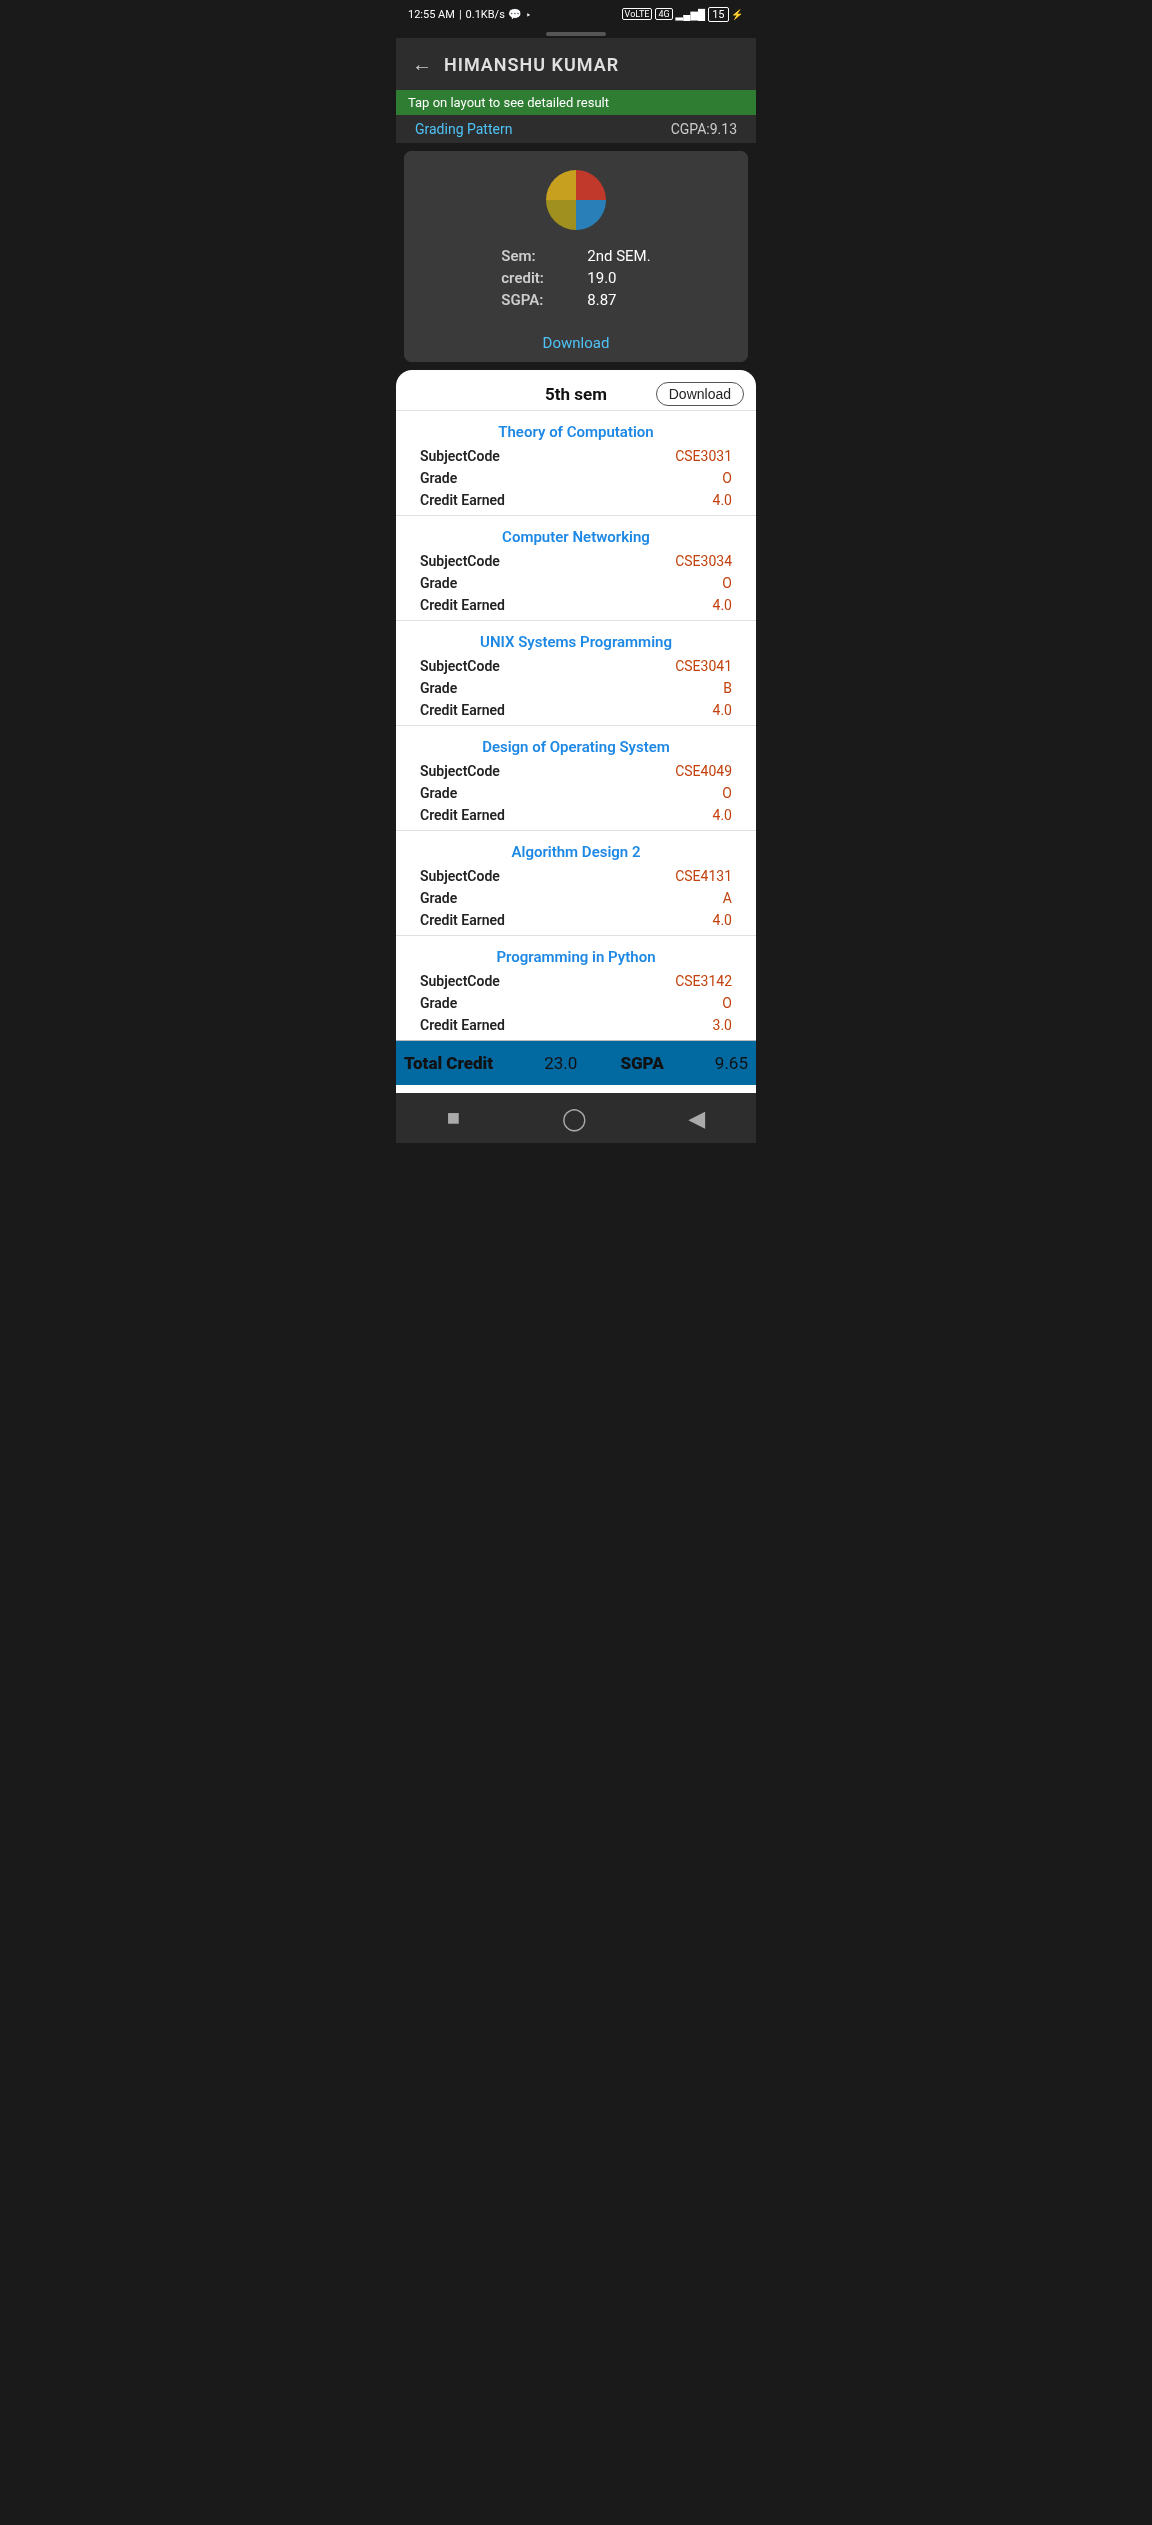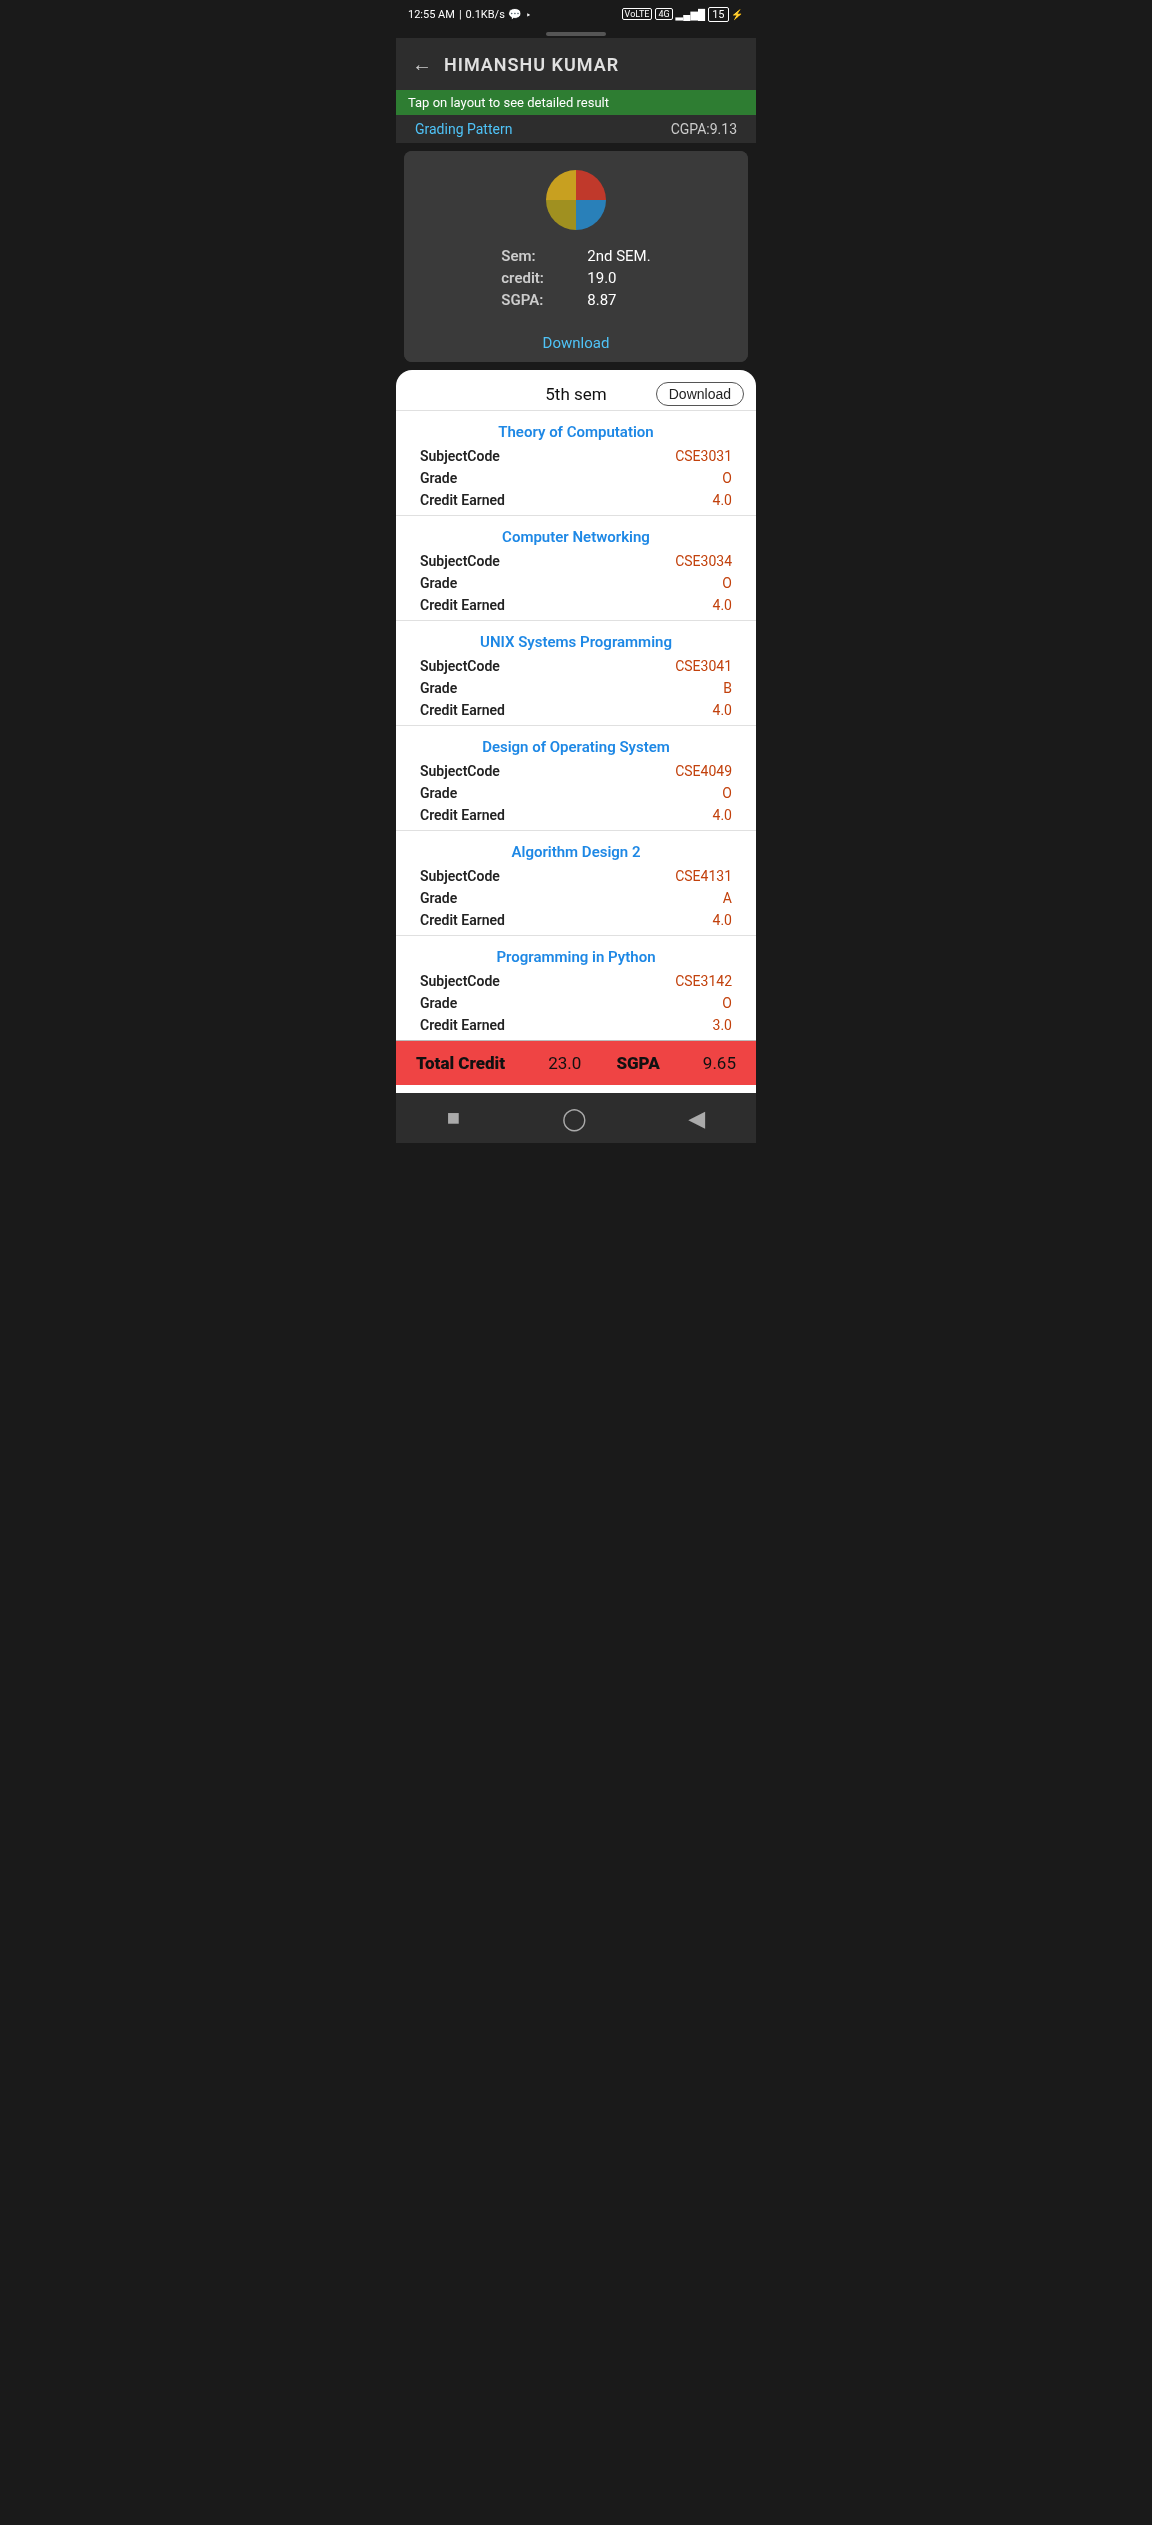--- a/index.html
+++ b/index.html
@@ -128,21 +128,21 @@
 
     .modal-header {
       display: flex;
       justify-content: center;
       align-items: center;
       padding: 14px 16px 6px;
       position: relative;
     }
     .modal-title {
       font-size: 17px;
-      font-weight: 400;
+      font-weight: 700;
       color: #111;
       text-align: center;
     }
     .download-btn-modal {
       position: absolute;
       right: 12px;
       top: 12px;
       border: 1.5px solid #555;
       border-radius: 14px;
       padding: 3px 12px;
@@ -178,22 +178,22 @@
       color: #c2410c;
       font-size: 14px;
     }
 
     
     .total-footer {
       border-top: 1.5px solid #bbb;
       display: flex;
       justify-content: space-between;
       align-items: center;
-      padding: 12px 20px;
-      background: #ef4444;
+      padding: 12px 8px;
+      background: #0369a1;
     }
     .total-credit-label {
       font-size: 17px;
       font-weight: 900;
       color: #111;
     }
     .total-credit-val {
       font-size: 17px;
       color: #111;
       margin-left: 8px;

